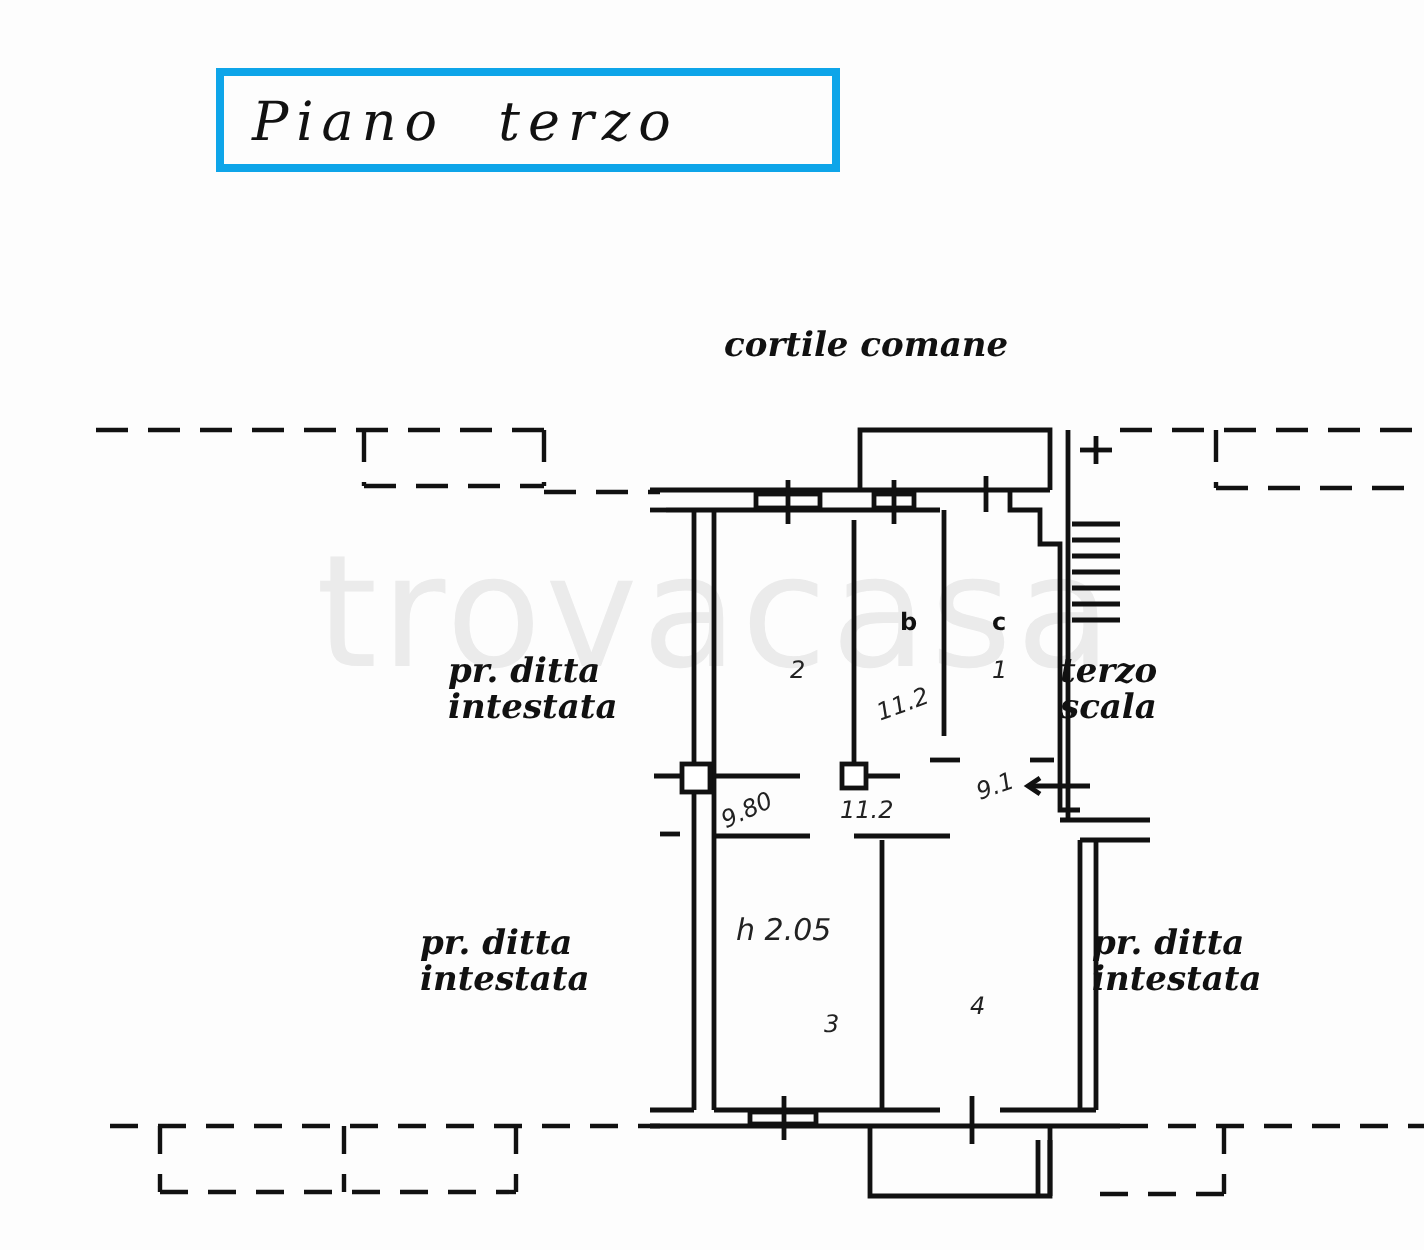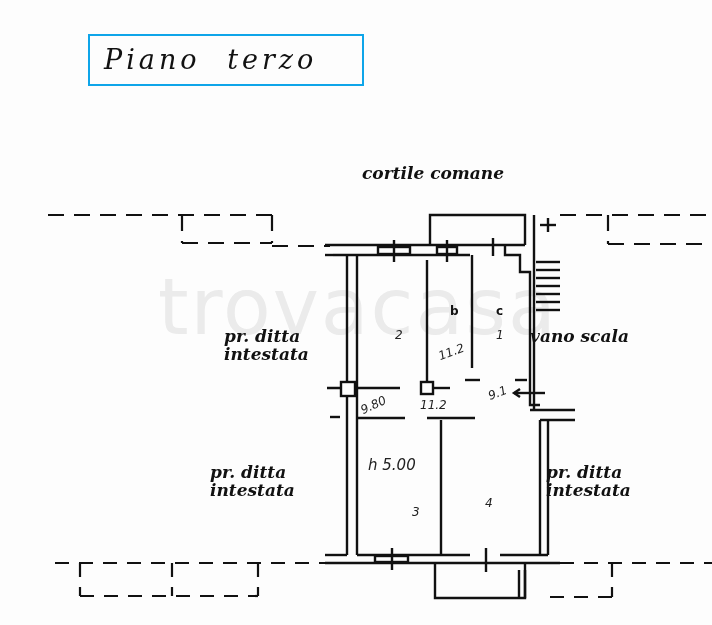--- a/index.html
+++ b/index.html
@@ -1,19 +1,19 @@
 <!DOCTYPE html>
 <html><head>
 <meta charset="utf-8">
 <style>
   html, body { margin:0; padding:0; background:#fdfdfd; }
   body { width:712px; height:625px; position:relative; overflow:hidden;
          font-family:"DejaVu Serif", serif; color:#111; }
-  .title-box { position:absolute; left:88px; top:34px; width:276px; height:52px;
-               border:2px solid #0ea5e9; box-sizing:border-box; }
+  .title-box { position:absolute; left:108px; top:34px; width:312px; height:52px;
+               border:4px solid #0ea5e9; box-sizing:border-box; }
   .title-text { position:absolute; left:14px; top:8px; font-size:27px; font-style:italic;
                 letter-spacing:4px; word-spacing:14px; font-family:"DejaVu Serif", serif; }
   .label { position:absolute; font-style:italic; font-weight:bold; font-size:17px;
            font-family:"DejaVu Serif", serif; line-height:18px; }
   .label.center { text-align:left; }
   .hand { position:absolute; font-style:italic; font-size:12px; color:#222;
           font-family:"DejaVu Sans", sans-serif; }
   .room-letter { position:absolute; font-size:12px; font-weight:bold;
                  font-family:"DejaVu Sans", sans-serif; }
   svg.plan { position:absolute; left:0; top:0; }
@@ -138,27 +138,27 @@
   <div>pr. ditta</div>
   <div>intestata</div>
 </div>
 
 <div class="label center" style="left:546px; top:463px; width:110px;">
   <div>pr. ditta</div>
   <div>intestata</div>
 </div>
 
 <div class="label center" style="left:530px; top:327px; width:100px;">
-  <div>vano scala</div>
+  <div>terzo scala</div>
 </div>
 
 <div class="room-letter" style="left:450px; top:304px;">b</div>
 <div class="room-letter" style="left:496px; top:304px;">c</div>
 
 <div class="hand" style="left:395px; top:328px;">2</div>
 <div class="hand" style="left:438px; top:345px; transform:rotate(-20deg);">11.2</div>
 <div class="hand" style="left:496px; top:328px;">1</div>
 <div class="hand" style="left:360px; top:398px; transform:rotate(-25deg);">9.80</div>
 <div class="hand" style="left:420px; top:398px;">11.2</div>
 <div class="hand" style="left:488px; top:386px; transform:rotate(-20deg);">9.1</div>
-<div class="hand" style="left:368px; top:456px; font-size:15px;">h 5.00</div>
+<div class="hand" style="left:368px; top:456px; font-size:15px;">h 2.05</div>
 <div class="hand" style="left:412px; top:505px;">3</div>
 <div class="hand" style="left:485px; top:496px;">4</div>
 
 </body></html>

